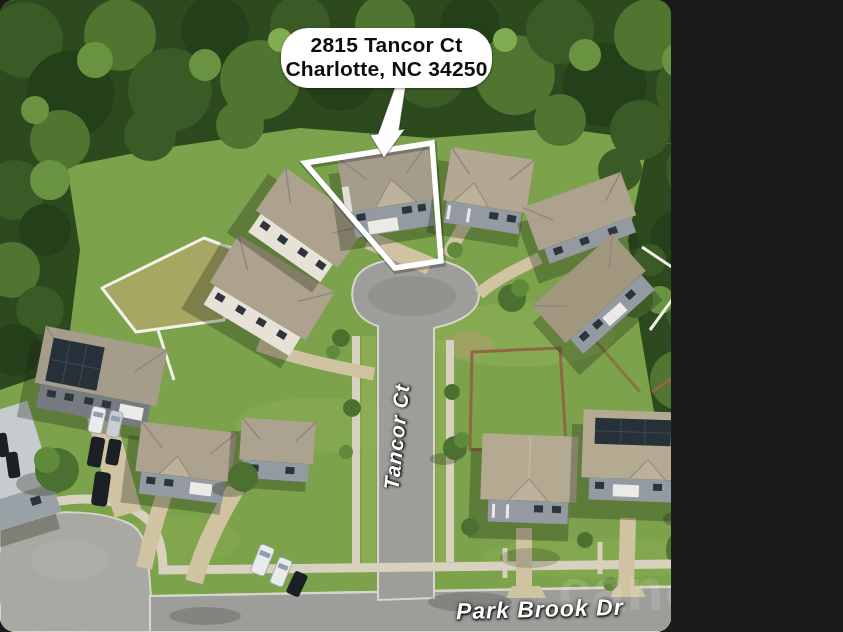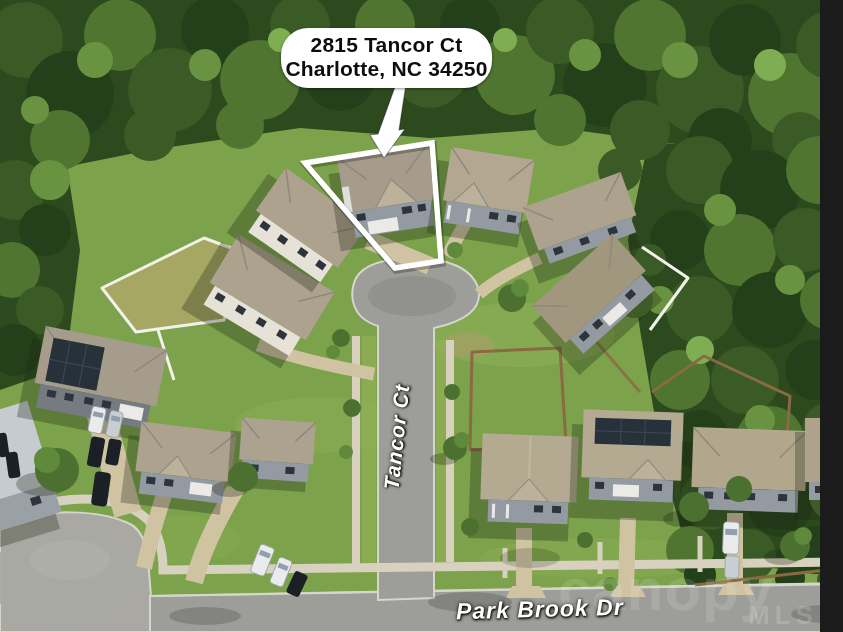--- a/index.html
+++ b/index.html
@@ -1,17 +1,17 @@
 <!DOCTYPE html>
 <html style="--callout-bg: #ffffff; --callout-text: #0d0d0d; --outline: #ffffff; --label-text: #ffffff; --road: #9d9d99; --road-worn: #a9a8a3; --sidewalk: #d8d1bf; --driveway: #cfc3a2; --lawn: #7ca24b; --lawn-dry: #a6a763; --forest: #2c4a1e; --roof-tan: #aca28e; --roof-gray: #958c7c; --siding-white: #e7e2d8; --siding-gray: #939aa1; --fence-white: #f2f1ea; --fence-wood: #8a6a42; --solar: #27313a; --shadow: rgba(25,35,15,0.30);"><head>
 <meta charset="utf-8">
 <style>
   html,body{margin:0;padding:0;background:#1b1b1b;}
-  .stage{position:relative;width:820px;height:632px;overflow:hidden;
-         font-family:"Liberation Sans",sans-serif;background:var(--lawn,#7ca24b);}
+  .stage{position:relative;width:671px;height:632px;overflow:hidden;
+         font-family:"Liberation Sans",sans-serif;background:var(--lawn,#7ca24b);border-radius:15px;}
   .stage svg{position:absolute;left:0;top:0;}
 
   
   .lawnbase{fill:var(--lawn,#7ca24b);}
   .t1{fill:#24401a}.t2{fill:#3a5b26}.t3{fill:#4f7531}.t4{fill:#699340}.t5{fill:#7fae52}
   .forest{fill:var(--forest,#2c4a1e);}
   .rd{fill:var(--road,#9d9d99);stroke:#d7d6cd;stroke-width:2;}
   .rdworn{fill:var(--road-worn,#a9a8a3);}
   .verge{fill:#93b159;}
   .sw{stroke:var(--sidewalk,#d8d1bf);fill:none;}

